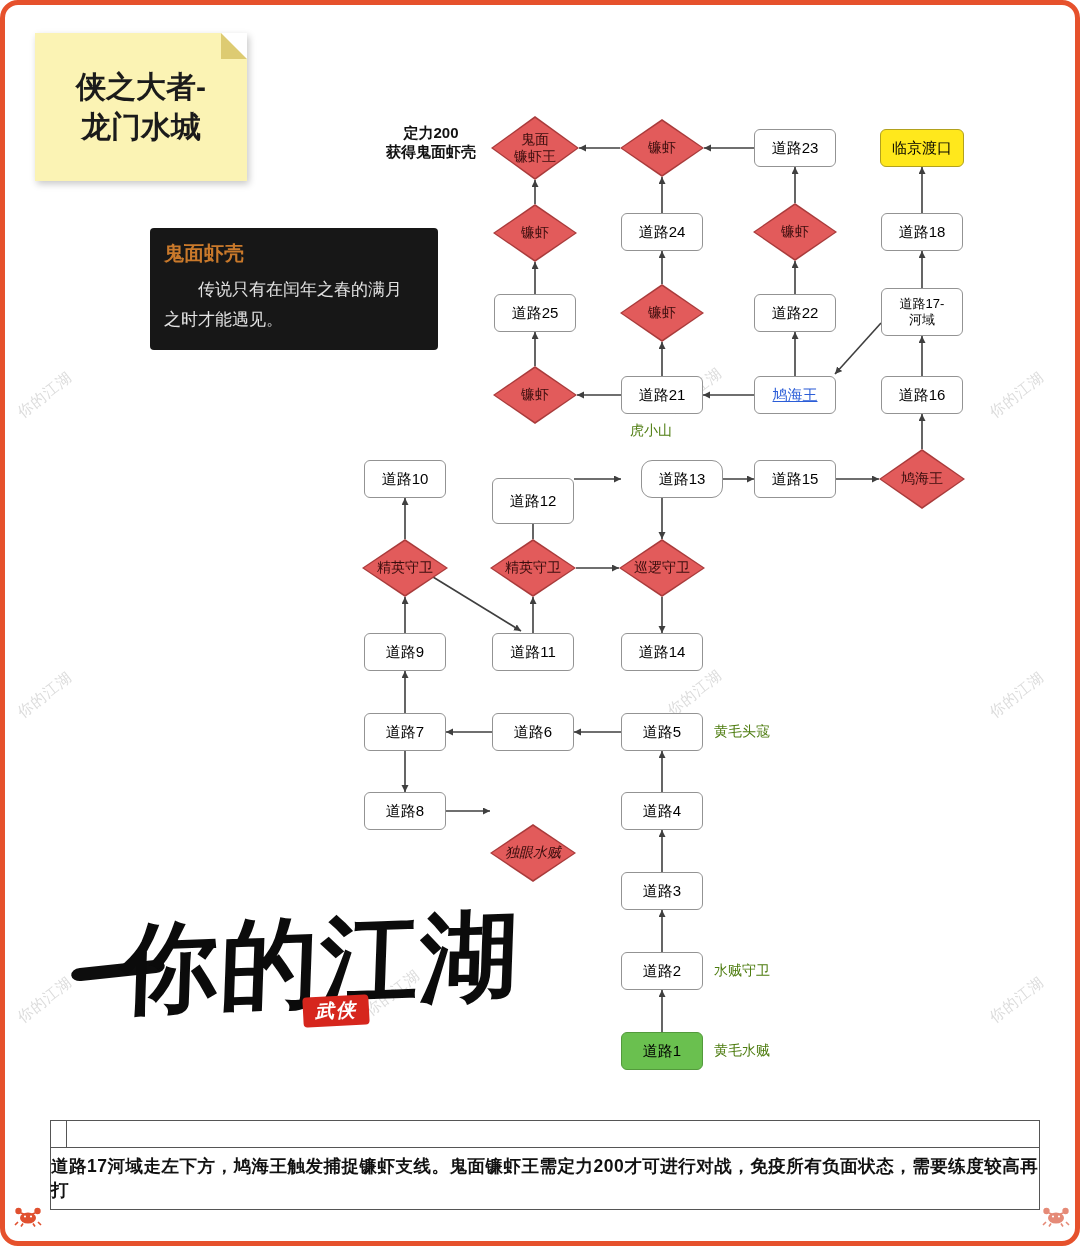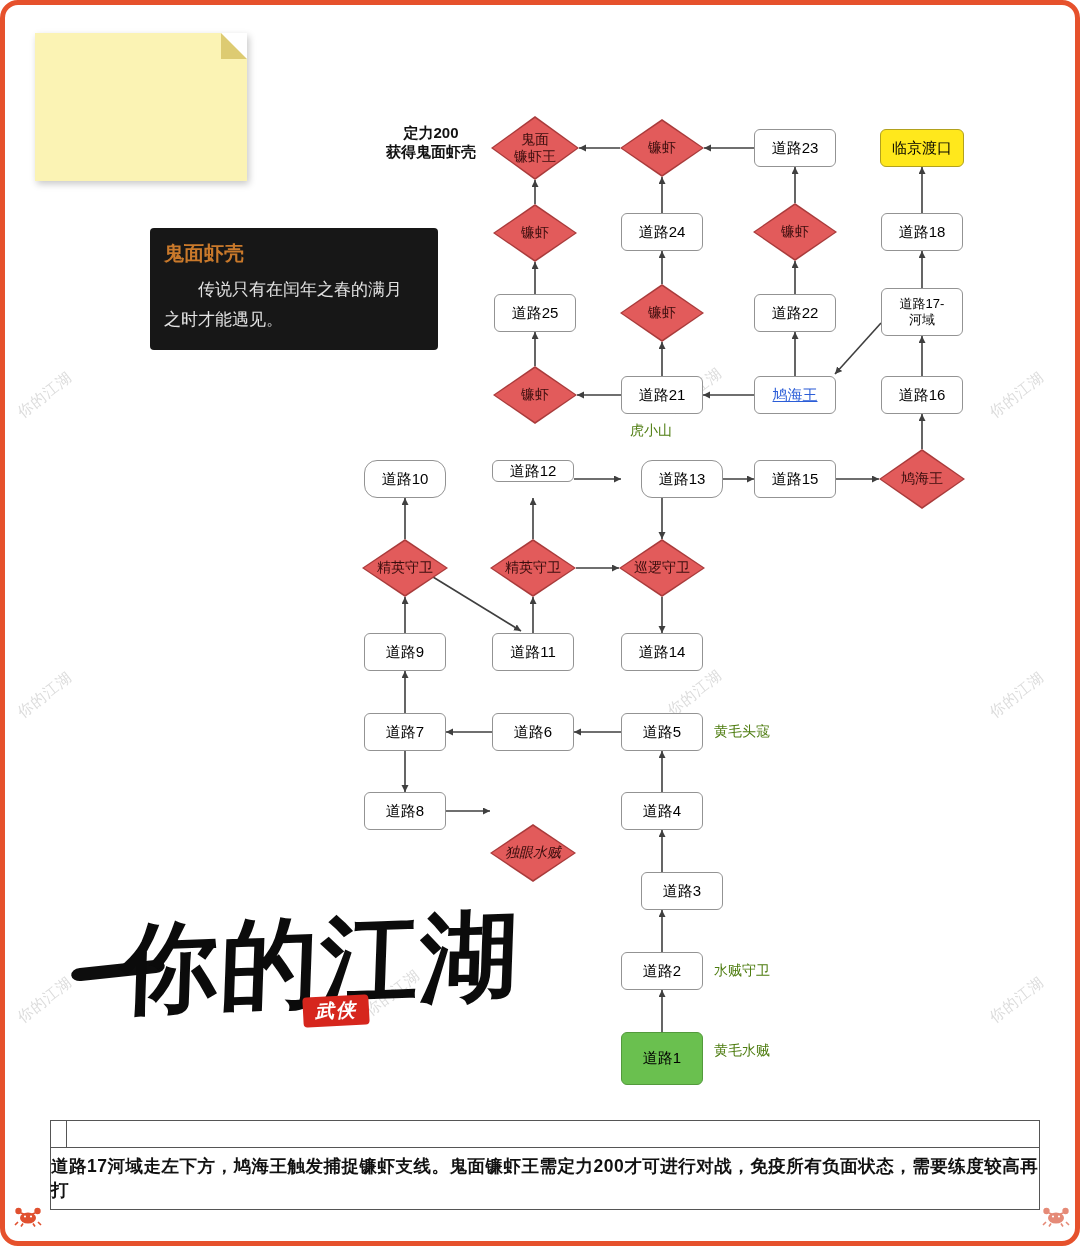--- a/index.html
+++ b/index.html
@@ -203,26 +203,26 @@
       <div class="node rect v-blue-link" style="left: 749px; top: 371px; width: 82px; height: 38px;">
         <div class="node-label">
           <div>鸠海王</div>
         </div>
       </div>
       <div class="node rect" style="left: 876px; top: 371px; width: 82px; height: 38px;">
         <div class="node-label">
           <div>道路16</div>
         </div>
       </div>
-      <div class="node rect" style="left: 359px; top: 455px; width: 82px; height: 38px; border-radius: 13px;">
+      <div class="node rect" style="left: 359px; top: 455px; width: 82px; height: 38px;">
         <div class="node-label">
           <div>道路10</div>
         </div>
       </div>
-      <div class="node rect" style="left: 487px; top: 455px; width: 82px; height: 22px;">
+      <div class="node rect" style="left: 487px; top: 473px; width: 82px; height: 46px;">
         <div class="node-label">
           <div>道路12</div>
         </div>
       </div>
       <div class="node rect" style="left: 636px; top: 455px; width: 82px; height: 38px; border-radius: 11px;">
         <div class="node-label">
           <div>道路13</div>
         </div>
       </div>
       <div class="node rect" style="left: 749px; top: 455px; width: 82px; height: 38px;">
@@ -298,43 +298,47 @@
         <div class="dm-inner"></div>
         <div class="node-label">
           <div>独眼水贼</div>
         </div>
       </div>
       <div class="node rect" style="left: 616px; top: 787px; width: 82px; height: 38px;">
         <div class="node-label">
           <div>道路4</div>
         </div>
       </div>
-      <div class="node rect" style="left: 616px; top: 867px; width: 82px; height: 38px; margin-left: 20px;">
+      <div class="node rect" style="left: 616px; top: 867px; width: 82px; height: 38px;">
         <div class="node-label">
           <div>道路3</div>
         </div>
       </div>
       <div class="node rect" style="left: 616px; top: 947px; width: 82px; height: 38px;">
         <div class="node-label">
           <div>道路2</div>
         </div>
       </div>
-      <div class="node rect v-green" style="left: 616px; top: 1027px; width: 82px; height: 53px; padding-left: 6px;">
+      <div class="node rect v-green" style="left: 616px; top: 1027px; width: 82px; height: 38px; padding-left: 6px;">
         <div class="node-label">
           <div>道路1</div>
         </div>
       </div>
       <div class="flow-label" style="left: 646px; top: 426px;">虎小山</div>
       <div class="flow-label" style="left: 737px; top: 727px;">黄毛头寇</div>
       <div class="flow-label" style="left: 737px; top: 966px;">水贼守卫</div>
       <div class="flow-label" style="left: 737px; top: 1046px;">黄毛水贼</div>
     </div>
 
   <div class="sticky-note">
     <div class="fold"></div>
+    <div class="note-text">
+      <div>侠之大者-</div>
+      <div>龙门水城</div>
+    </div>
   </div>
 
   <div class="tooltip">
     <div class="tooltip-title">鬼面虾壳</div>
     <div class="tooltip-body">传说只有在闰年之春的满月之时才能遇见。</div>
   </div>
 
   <div class="annotation">
     <div>定力200</div>
     <div>获得鬼面虾壳</div>

